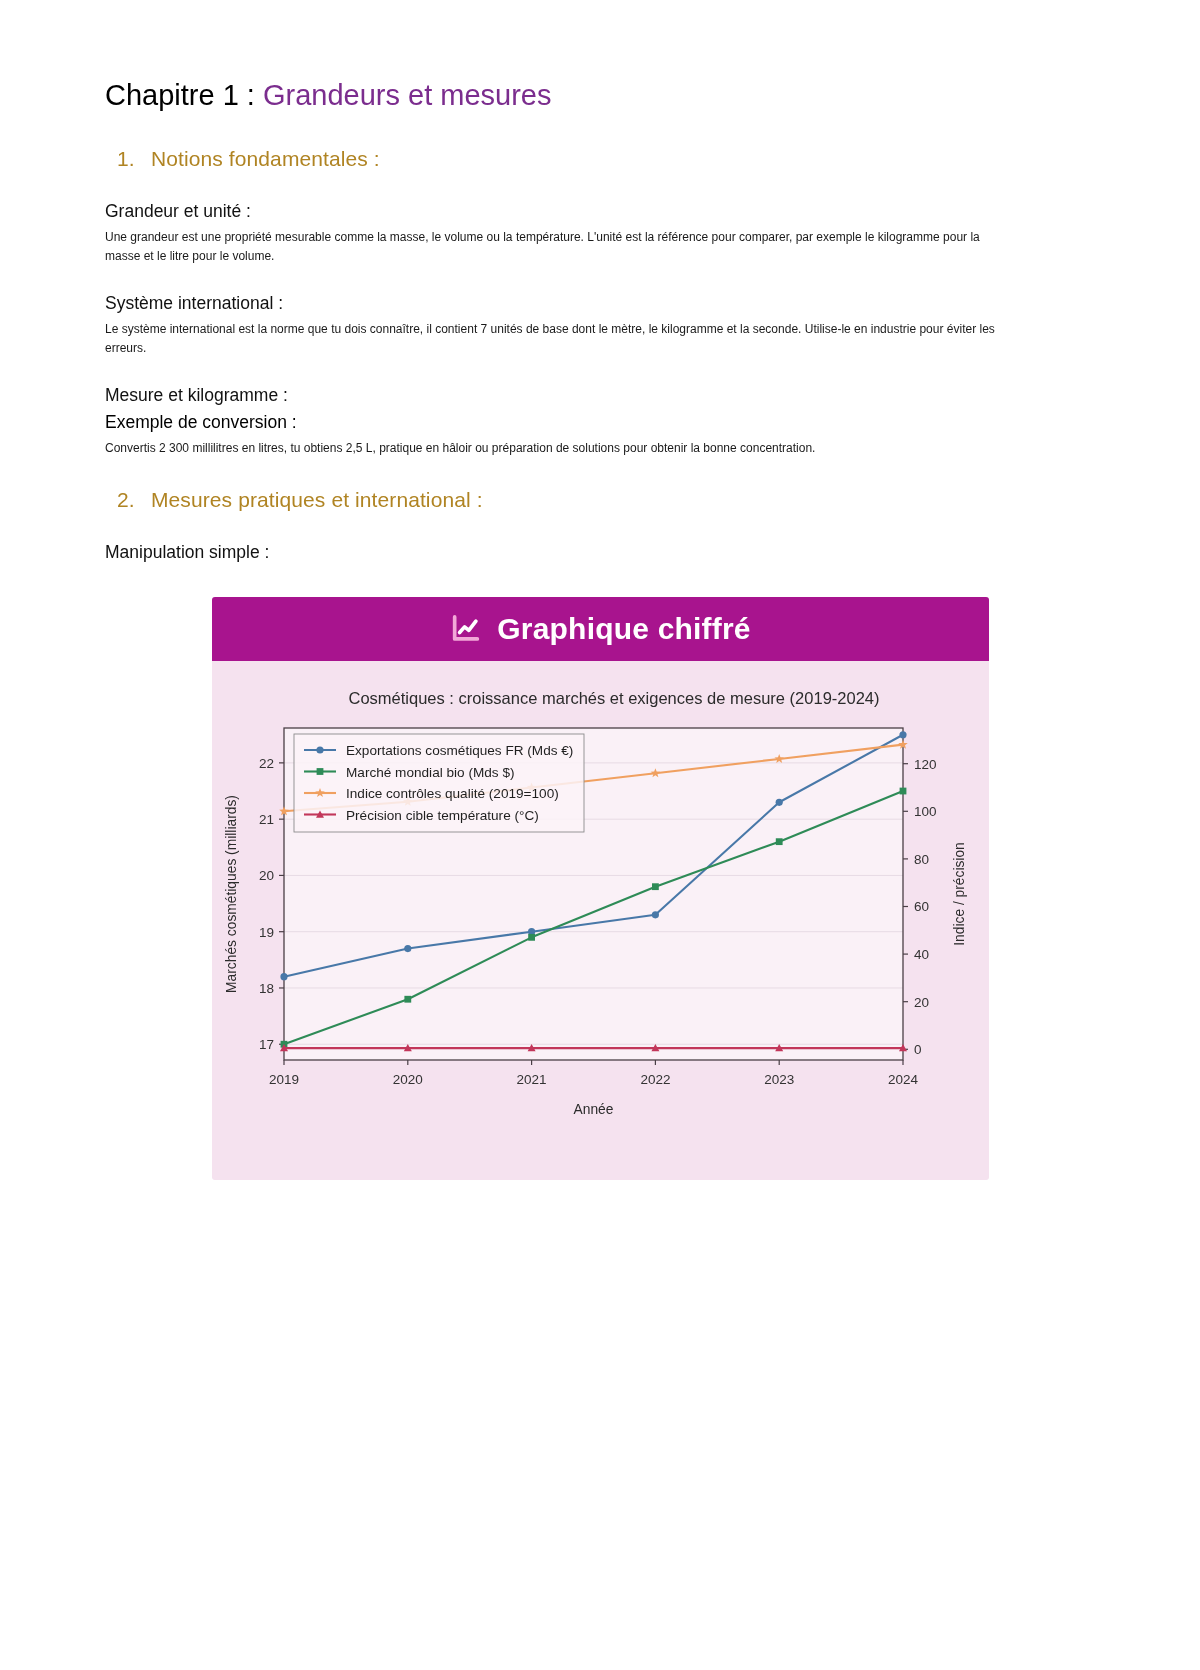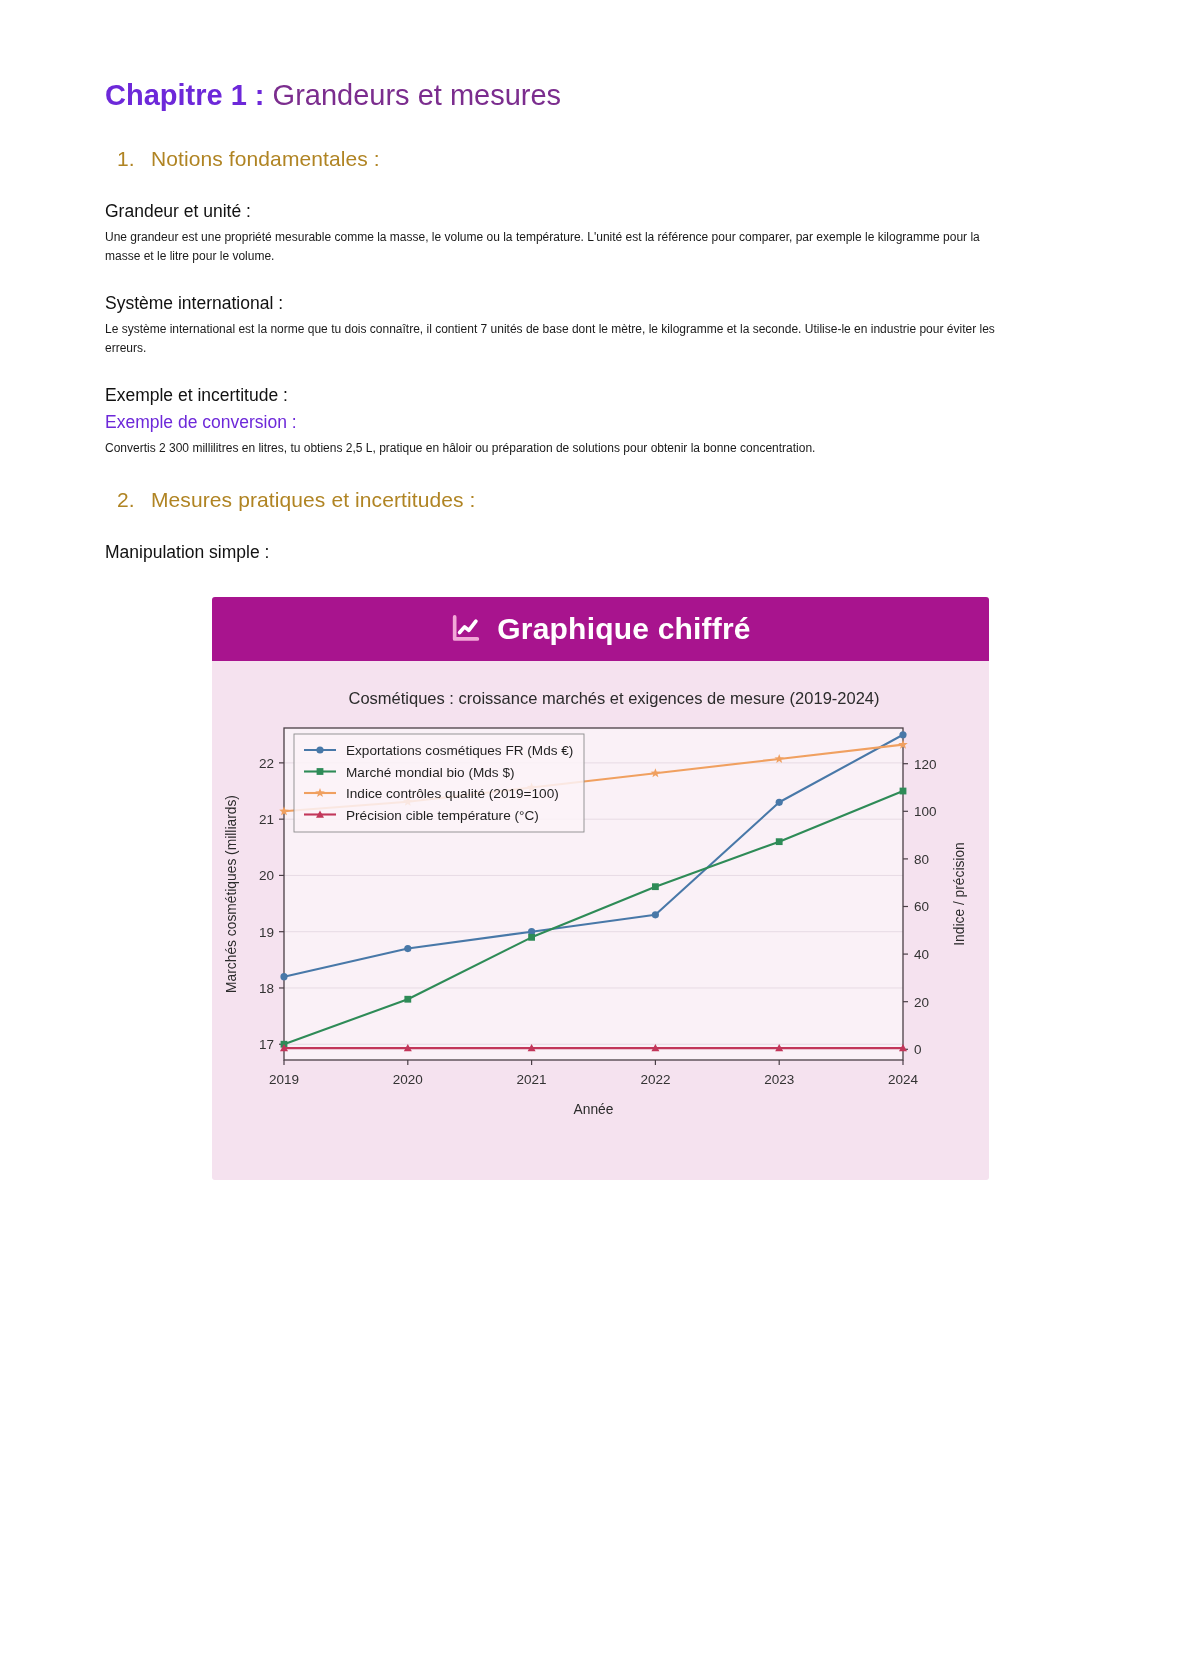--- a/index.html
+++ b/index.html
@@ -6,28 +6,28 @@
   body{
     width:1200px;height:1670px;background:#ffffff;
     font-family:"Liberation Sans","DejaVu Sans",sans-serif;
     color:#1a1a1a;-webkit-font-smoothing:antialiased;
   }
   .page{position:relative;width:1200px;height:1670px;padding:0;box-sizing:border-box;}
   .content{padding:78px 105px 0 105px;}
 
   
   .chapter-title{font-size:29px;line-height:1.2;margin:0 0 34px 0;font-weight:400;color:#7b2d8e;}
-  .chapter-title .chap-strong{font-weight:700;color:#6d28d9;}
+  .chapter-title .chap-strong{font-weight:400;color:#000000;}
   .section-heading{
     font-size:21px;font-weight:400;color:#b08423;margin:0 0 30px 0;padding-left:46px;
     letter-spacing:.1px;
   }
   .section-heading .num{display:inline-block;width:34px;margin-left:-34px;}
   .sub-heading{font-size:17.5px;font-weight:400;color:#111;margin:0 0 6px 0;}
-  .sub-heading.green{color:#6d28d9;}
+  .sub-heading.green{color:#000000;}
   .para{font-size:12px;line-height:1.62;color:#1a1a1a;margin:0 0 26px 0;max-width:905px;}
   .block{margin-bottom:4px;}
 
   
   .chart-card{
     margin:34px auto 0 auto;width:777px;background:#f5e2ef;
     border-radius:3px;overflow:hidden;box-shadow:0 0 0 0 rgba(0,0,0,0);
   }
   .card-banner{
     background:#a8148e;height:64px;display:flex;align-items:center;justify-content:center;gap:14px;
@@ -63,30 +63,30 @@
       <div class="sub-heading">Grandeur et unité :</div>
       <p class="para">Une grandeur est une propriété mesurable comme la masse, le volume ou la température. L'unité est la référence pour comparer, par exemple le kilogramme pour la masse et le litre pour le volume.</p>
     </div>
 
     <div class="block">
       <div class="sub-heading">Système international :</div>
       <p class="para">Le système international est la norme que tu dois connaître, il contient 7 unités de base dont le mètre, le kilogramme et la seconde. Utilise-le en industrie pour éviter les erreurs.</p>
     </div>
 
     <div class="block">
-      <div class="sub-heading">Exemple et incertitude :</div>
+      <div class="sub-heading">Mesure et kilogramme :</div>
     </div>
 
     <div class="block">
       <div class="sub-heading green">Exemple de conversion :</div>
       <p class="para">Convertis 2 300 millilitres en litres, tu obtiens 2,5 L, pratique en hâloir ou préparation de solutions pour obtenir la bonne concentration.</p>
     </div>
 
     <h2 class="section-heading" style="margin-top:30px;">
-      <span class="num">2.</span><span>Mesures pratiques et incertitudes :</span>
+      <span class="num">2.</span><span>Mesures pratiques et international :</span>
     </h2>
 
     <div class="block">
       <div class="sub-heading">Manipulation simple :</div>
     </div>
 
     <div class="chart-card">
       <div class="card-banner">
         <span>
           <svg class="banner-icon" viewBox="0 0 24 24" fill="none" aria-hidden="true">

